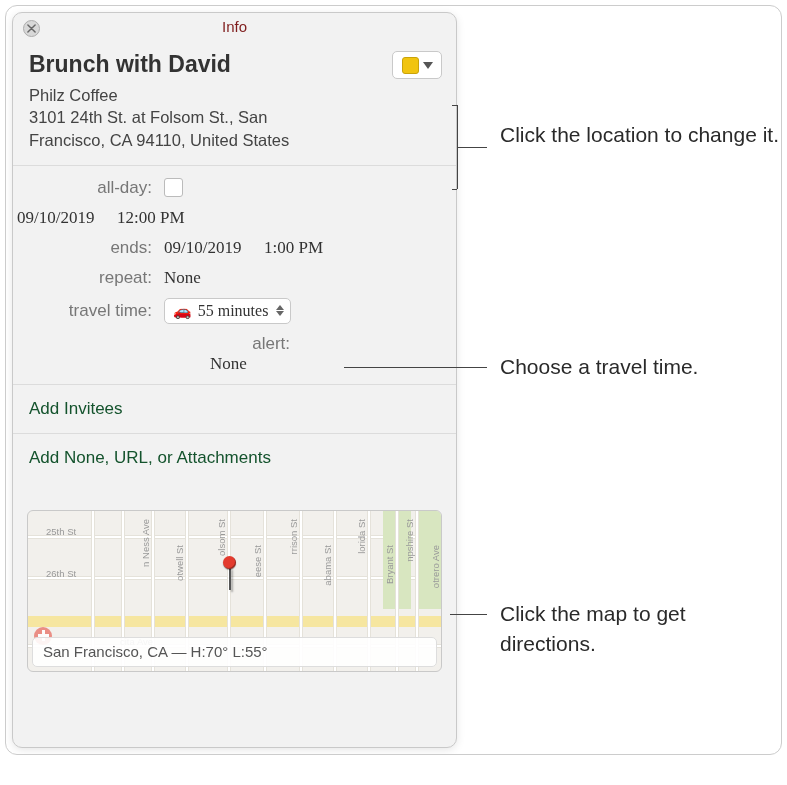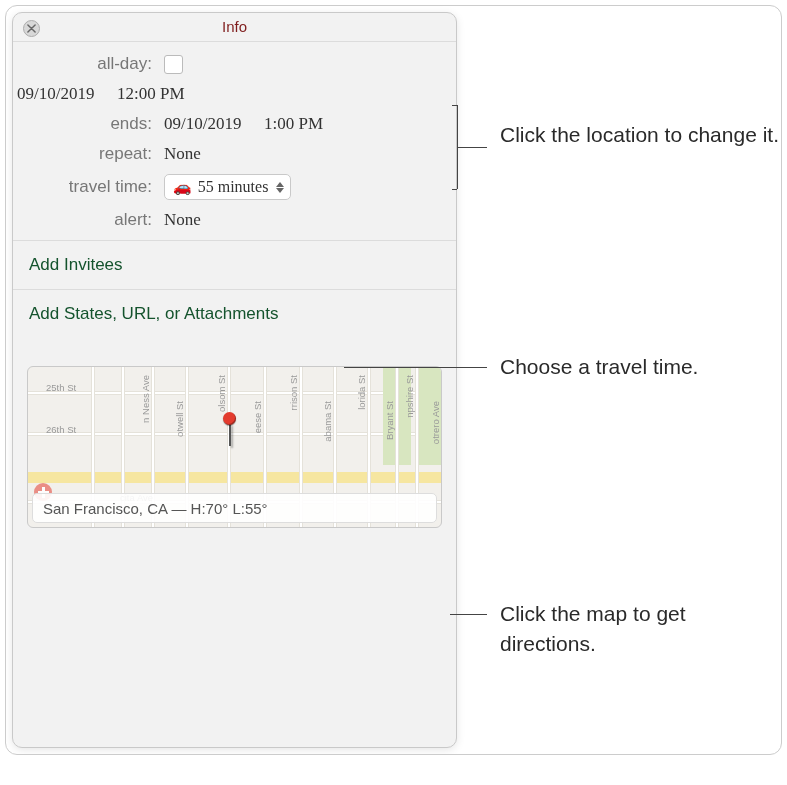--- a/index.html
+++ b/index.html
@@ -296,20 +296,32 @@
 
     <div class="titlebar">
       <div class="close-btn">
         <svg viewBox="0 0 10 10">
           <path d="M1 1 L9 9 M9 1 L1 9" stroke="#676767" stroke-width="1.6" stroke-linecap="round"></path>
         </svg>
       </div>
       <span>Info</span>
     </div>
 
+    <div class="header-section">
+      <div class="color-picker">
+        <span class="color-swatch"></span>
+        <span class="chevron-down"></span>
+      </div>
+      <div class="event-title">Brunch with David</div>
+      <div class="location-block">
+        <div>Philz Coffee</div>
+        <div>3101 24th St. at Folsom St., San</div>
+        <div>Francisco, CA 94110, United States</div>
+      </div>
+    </div>
 
     <div class="divider"></div>
 
     <div class="details">
 
       <div class="row">
         <div class="label">all-day:</div>
         <div class="value">
           <div class="checkbox"></div>
         </div>
@@ -344,36 +356,36 @@
             <span class="car-icon">🚗</span>
             <span>55 minutes</span>
             <span class="updown">
               <span class="u"></span>
                 <span class="d"></span>
             </span>
           </div>
         </div>
       </div>
 
-      <div class="row" style="margin-bottom:0;">
+      <div class="row" style="margin-bottom:0;flex-direction:column;">
         <div class="label">alert:</div>
         <div class="value">
           <span>None</span>
         </div>
       </div>
 
     </div>
 
     <div class="divider"></div>
 
     <div class="section-field">Add Invitees</div>
 
     <div class="divider"></div>
 
-    <div class="section-field">Add States, URL, or Attachments</div>
+    <div class="section-field">Add None, URL, or Attachments</div>
 
     <div class="map-wrap">
       <div class="map">
 
         <div class="street-h lbl25"></div>
         <div class="street-h lbl26"></div>
         <div class="street-h main"></div>
         <div class="street-h alameda"></div>
 
         <div class="park" style="left:355px;top:0;width:28px;height:98px;"></div>

